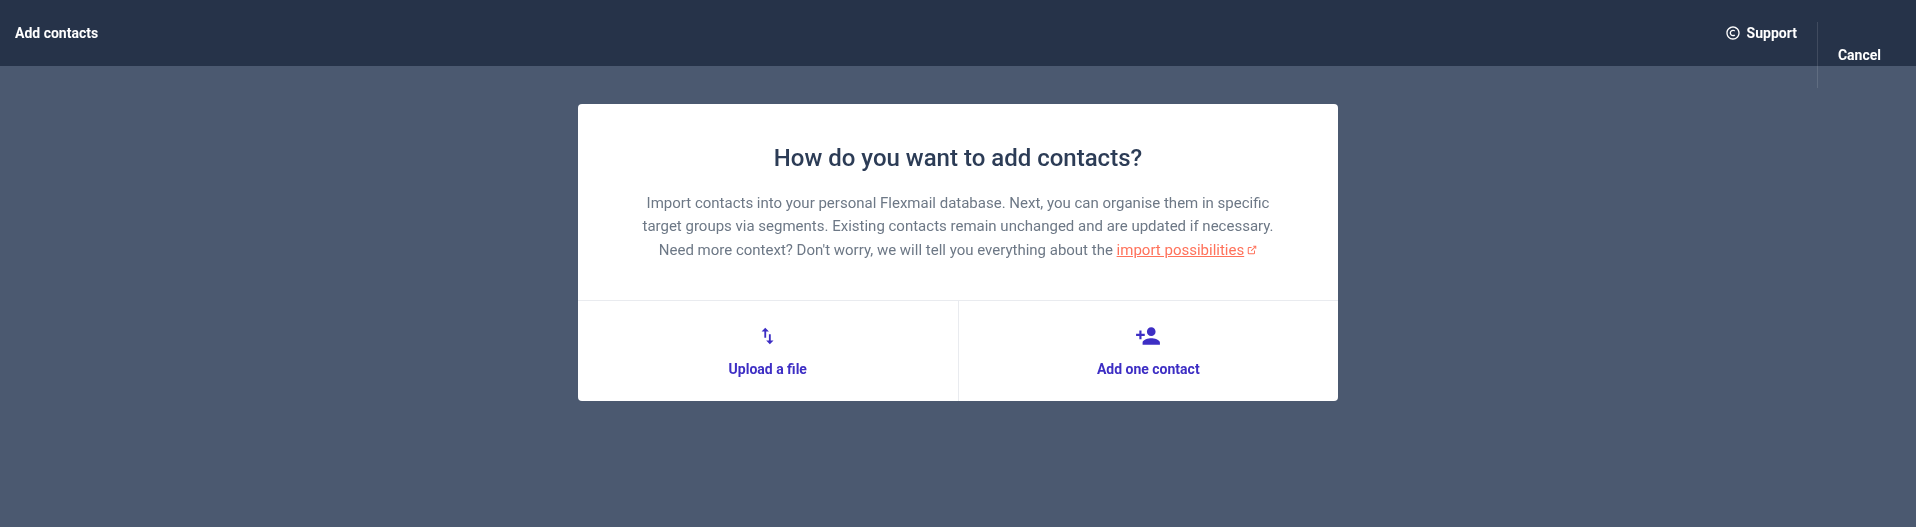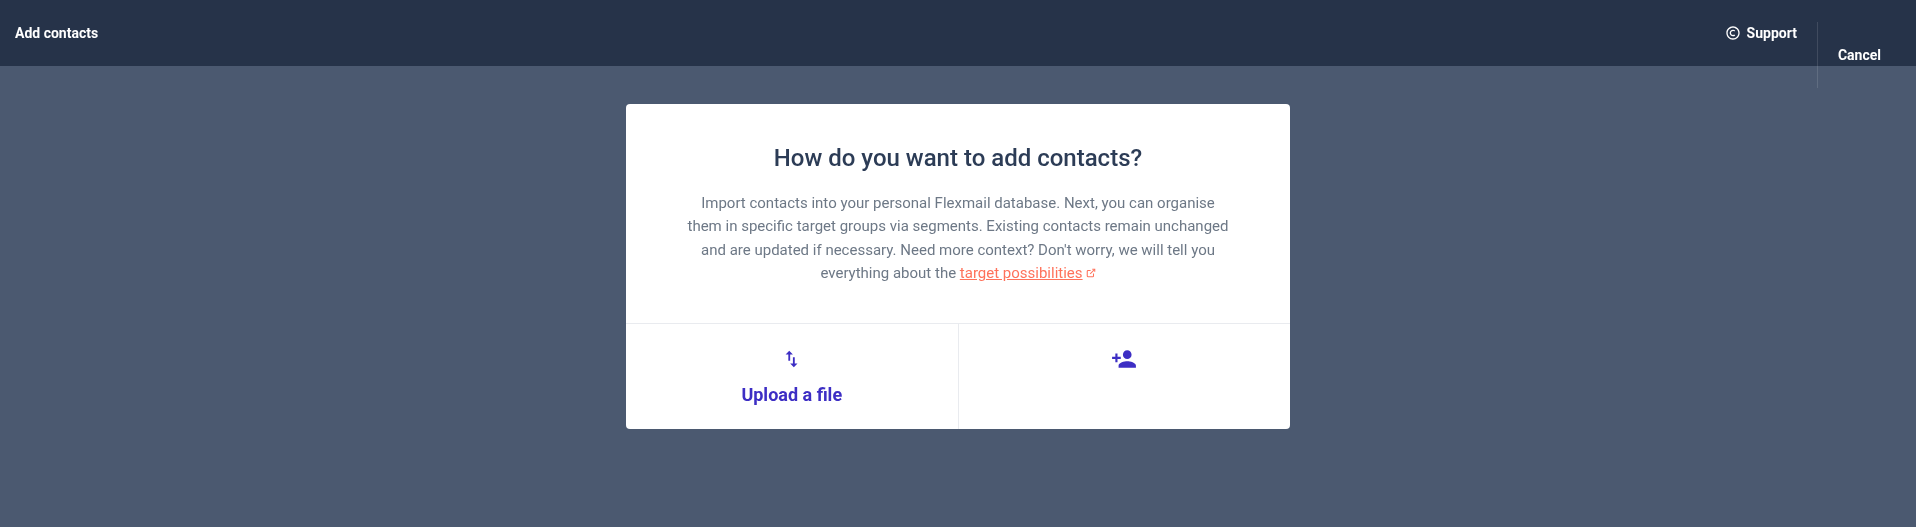--- a/index.html
+++ b/index.html
@@ -54,21 +54,21 @@
       height: 100%;
       border-left: 1px solid rgba(255,255,255,0.12);
       margin-top: 44px;
     }
     .support-icon {
       width: 16px;
       height: 16px;
       fill: #ffffff;
     }
     .card {
-      width: 664px;
+      width: 760px;
       background-color: #ffffff;
       margin: 38px auto 0 auto;
       border-radius: 4px;
       overflow: hidden;
     }
     .card-top {
       padding: 40px 60px 38px 60px;
       text-align: center;
     }
     .card-heading {
@@ -114,21 +114,21 @@
       align-items: center;
       justify-content: center;
       margin-bottom: 10px;
     }
     .option-icon svg {
       fill: #3d2ec4;
     }
     .option-label {
       color: #3d2ec4;
       font-weight: 700;
-      font-size: 18px;
+      font-size: 14px;
     }
   </style>
 </head>
 <body>
 
 <div class="header">
   <div class="header-title">Add contacts</div>
   <div class="header-right">
     <div class="support-btn">
       <svg class="support-icon" viewBox="0 0 24 24">
@@ -139,21 +139,21 @@
     <div class="cancel-btn">
       <span>Cancel</span>
     </div>
   </div>
 </div>
 
 <div class="card">
   <div class="card-top">
     <h1 class="card-heading">How do you want to add contacts?</h1>
     <p class="card-description">
-      <span>Import contacts into your personal Flexmail database. Next, you can organise them in specific target groups via segments. Existing contacts remain unchanged and are updated if necessary. Need more context? Don't worry, we will tell you everything about the </span><a class="link"><span>target possibilities</span><svg class="external-icon" viewBox="0 0 24 24" stroke-width="2.5">
+      <span>Import contacts into your personal Flexmail database. Next, you can organise them in specific target groups via segments. Existing contacts remain unchanged and are updated if necessary. Need more context? Don't worry, we will tell you everything about the </span><a class="link"><span>import possibilities</span><svg class="external-icon" viewBox="0 0 24 24" stroke-width="2.5">
             <path d="M18 13v6a2 2 0 0 1-2 2H5a2 2 0 0 1-2-2V8a2 2 0 0 1 2-2h6"></path>
             <polyline points="15 3 21 3 21 9"></polyline>
             <line x1="10" y1="14" x2="21" y2="3"></line>
           </svg></a>
     </p>
   </div>
   <div class="options">
     <div class="option">
       <div class="option-icon">
         <svg viewBox="0 0 24 24" width="22" height="22">
@@ -161,15 +161,16 @@
         </svg>
       </div>
       <div class="option-label">Upload a file</div>
     </div>
     <div class="option">
       <div class="option-icon">
         <svg viewBox="0 0 24 24" width="26" height="26">
           <path d="M15 12c2.21 0 4-1.79 4-4s-1.79-4-4-4-4 1.79-4 4 1.79 4 4 4zm-9-2V7H4v3H1v2h3v3h2v-3h3v-2H6zm9 4c-2.67 0-8 1.34-8 4v2h16v-2c0-2.66-5.33-4-8-4z"></path>
         </svg>
       </div>
+      <div class="option-label">Add one contact</div>
     </div>
   </div>
 </div>
 
 </body></html>

